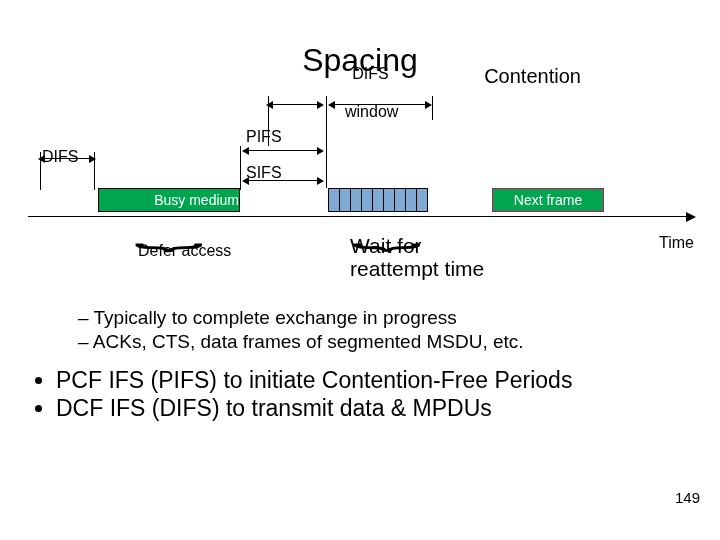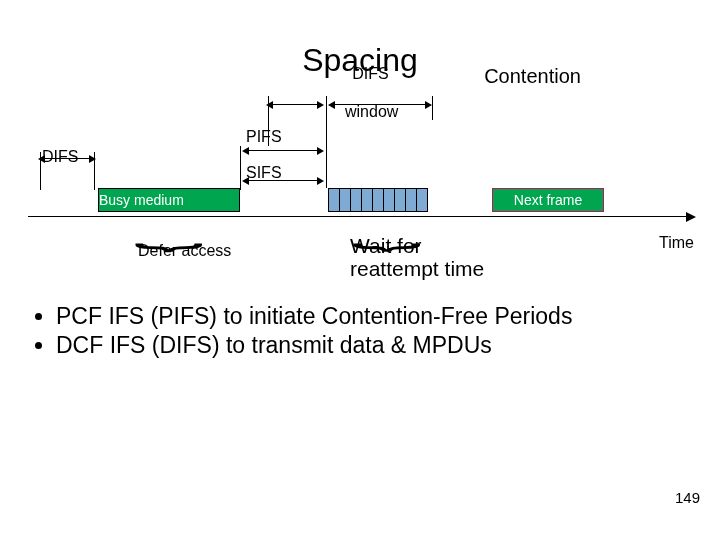--- a/index.html
+++ b/index.html
@@ -71,21 +71,21 @@
   .busy-box {
     position: absolute;
     top: 102px;
     left: 70px;
     width: 140px;
     height: 22px;
     background: #00a550;
     border: 1px solid #000;
     color: #fff;
     font-size: 14px;
-    text-align: left;
+    text-align: right;
     line-height: 22px;
   }
   .slots {
     position: absolute;
     top: 102px;
     left: 300px;
     display: flex;
     height: 22px;
     border: 1px solid #000;
   }
@@ -252,19 +252,23 @@
   <div class="brace brace2">⏟</div>
 
   <div class="defer-lbl">Defer access</div>
   <div class="wait-lbl">
     <span>Wait for</span><br>
     <span>reattempt time</span>
   </div>
 </div>
 
 <div class="bullets">
+  <ul class="sub">
+    <li>Typically to complete exchange in progress</li>
+    <li>ACKs, CTS, data frames of segmented MSDU, etc.</li>
+  </ul>
   <ul>
     <li>PCF IFS (PIFS) to initiate Contention-Free Periods</li>
     <li>DCF IFS (DIFS) to transmit data &amp; MPDUs</li>
   </ul>
 </div>
 
 <div class="pagenum">149</div>
 
 </body></html>

